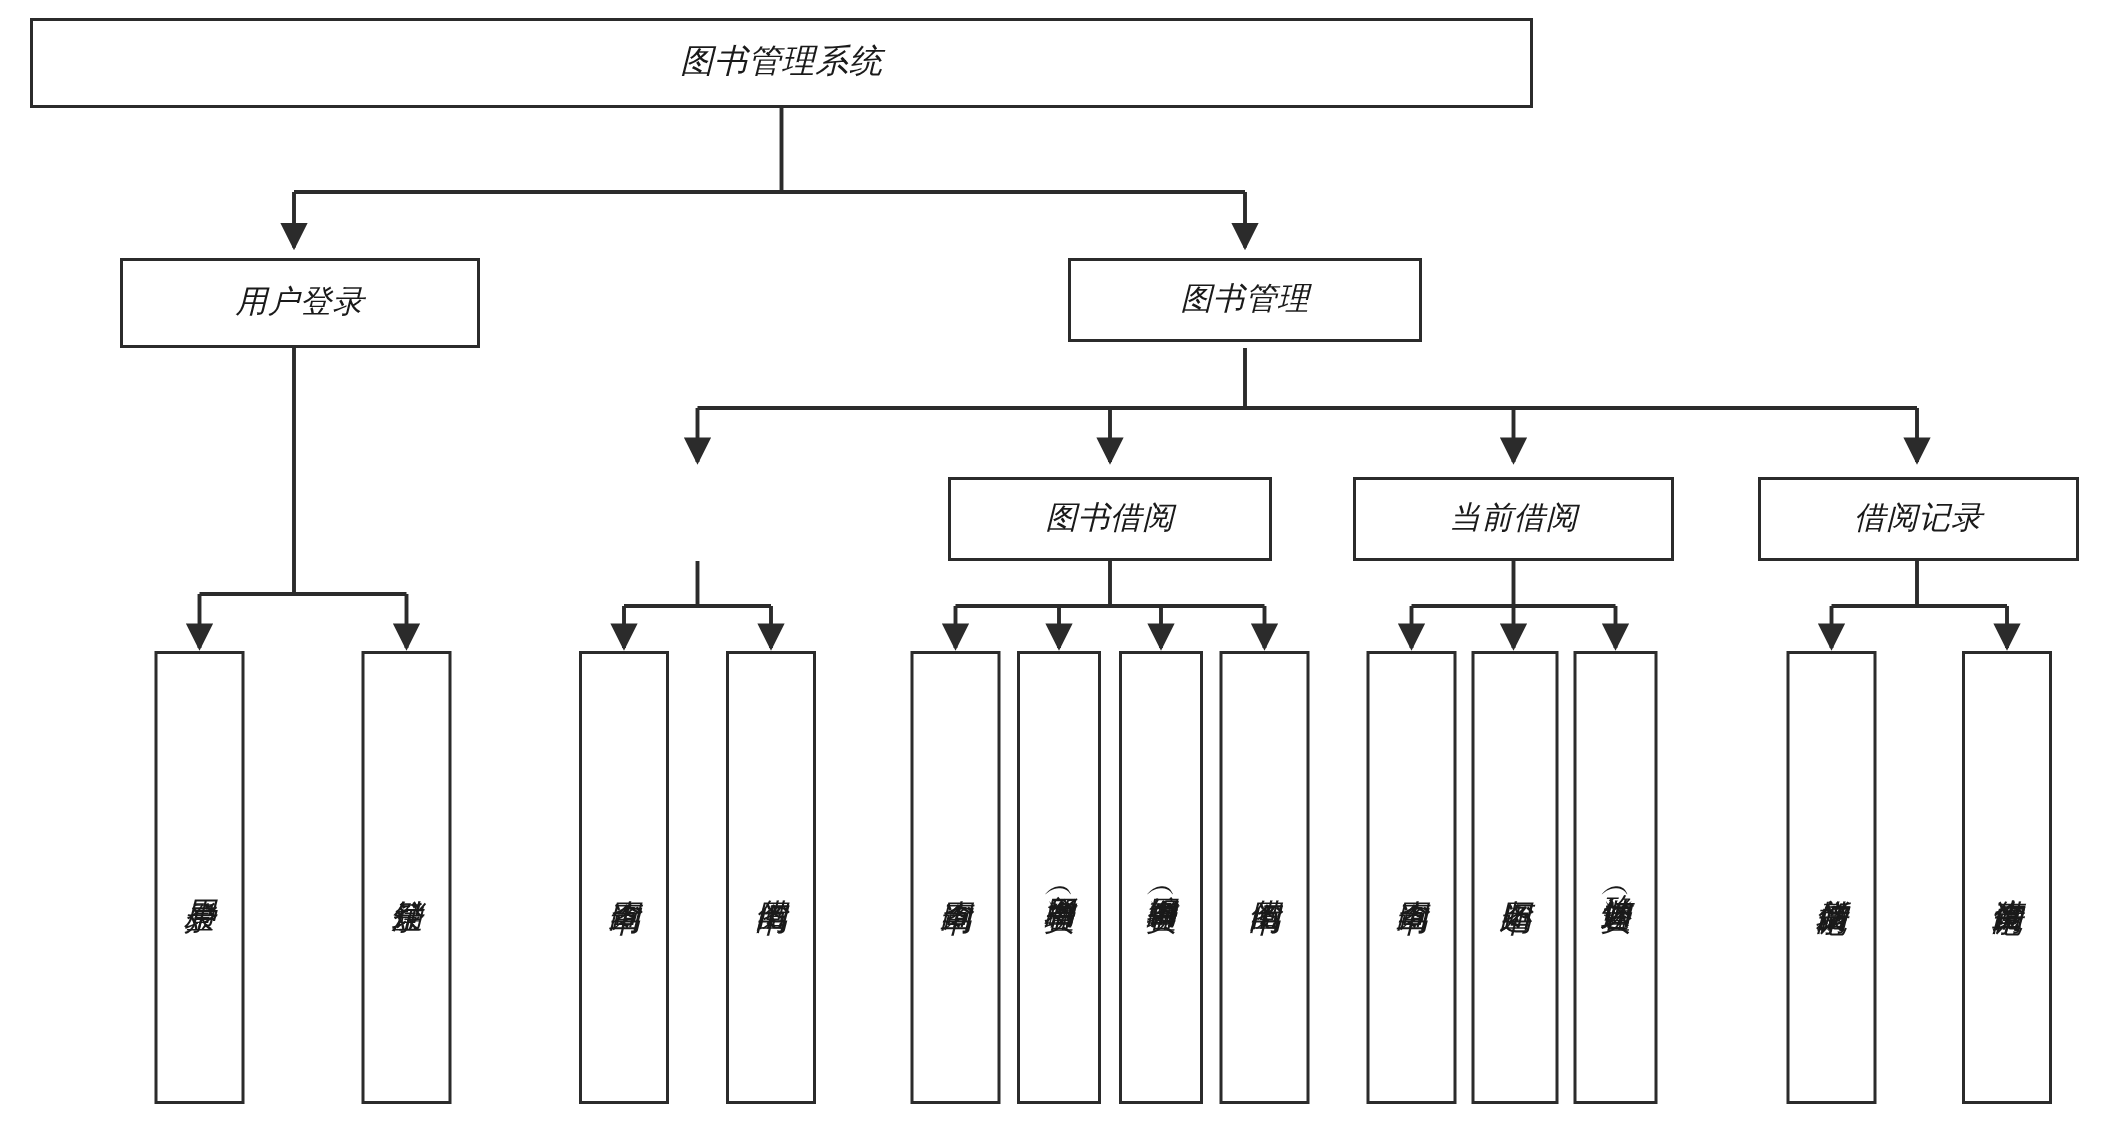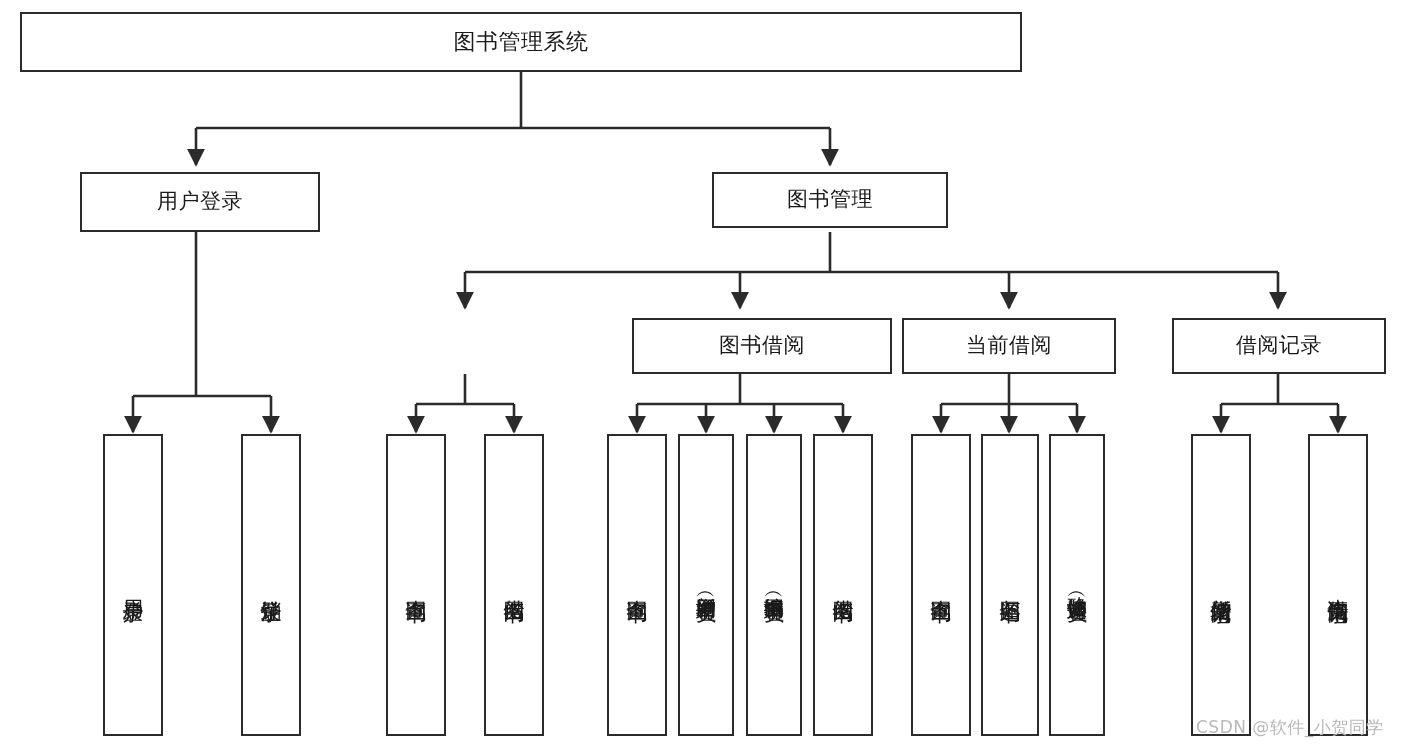--- a/index.html
+++ b/index.html
@@ -11,20 +11,21 @@
   body {
     font-family: "DejaVu Sans", "Liberation Sans", sans-serif;
     -webkit-font-smoothing: antialiased;
   }
   #canvas {
     position: relative;
     width: 1405px;
     height: 747px;
     background: #ffffff;
     overflow: hidden;
+    font-style: italic;
   }
   #edges {
     position: absolute;
     left: 0;
     top: 0;
     width: 1405px;
     height: 747px;
     pointer-events: none;
   }
   .node {
@@ -133,21 +134,21 @@
     <span class="label">图书管理系统</span>
   </div>
 
   <div class="node horiz" style="left:80px; top:172px; width:240px; height:60px;">
     <span class="label">用户登录</span>
   </div>
   <div class="node horiz" style="left:712px; top:172px; width:236px; height:56px;">
     <span class="label">图书管理</span>
   </div>
 
-  <div class="node horiz" style="left:632px; top:318px; width:260px; height:56px;align-items:center;">
+  <div class="node horiz" style="left:632px; top:318px; width:216px; height:56px;align-items:center;">
     <span class="label">图书借阅</span>
   </div>
   <div class="node horiz" style="left:1172px; top:318px; width:214px; height:56px;">
     <span class="label">借阅记录</span>
   </div>
   <div class="node horiz" style="left:902px; top:318px; width:214px; height:56px;">
     <span class="label">当前借阅</span>
   </div>
 
   <div class="node vert" style="left:103px; top:434px; width:60px; height:302px;">
@@ -187,15 +188,14 @@
     <span class="label">确认归还（管理员）</span>
   </div>
 
   <div class="node vert" style="left:1191px; top:434px; width:60px; height:302px;">
     <span class="label">新增借阅记录</span>
   </div>
   <div class="node vert" style="left:1308px; top:434px; width:60px; height:302px;">
     <span class="label">查询借阅记录</span>
   </div>
 
-  <div class="watermark" style="left:1196px; top:716px;">CSDN @软件_小贺同学</div>
 
 </div>
 
 </body></html>

